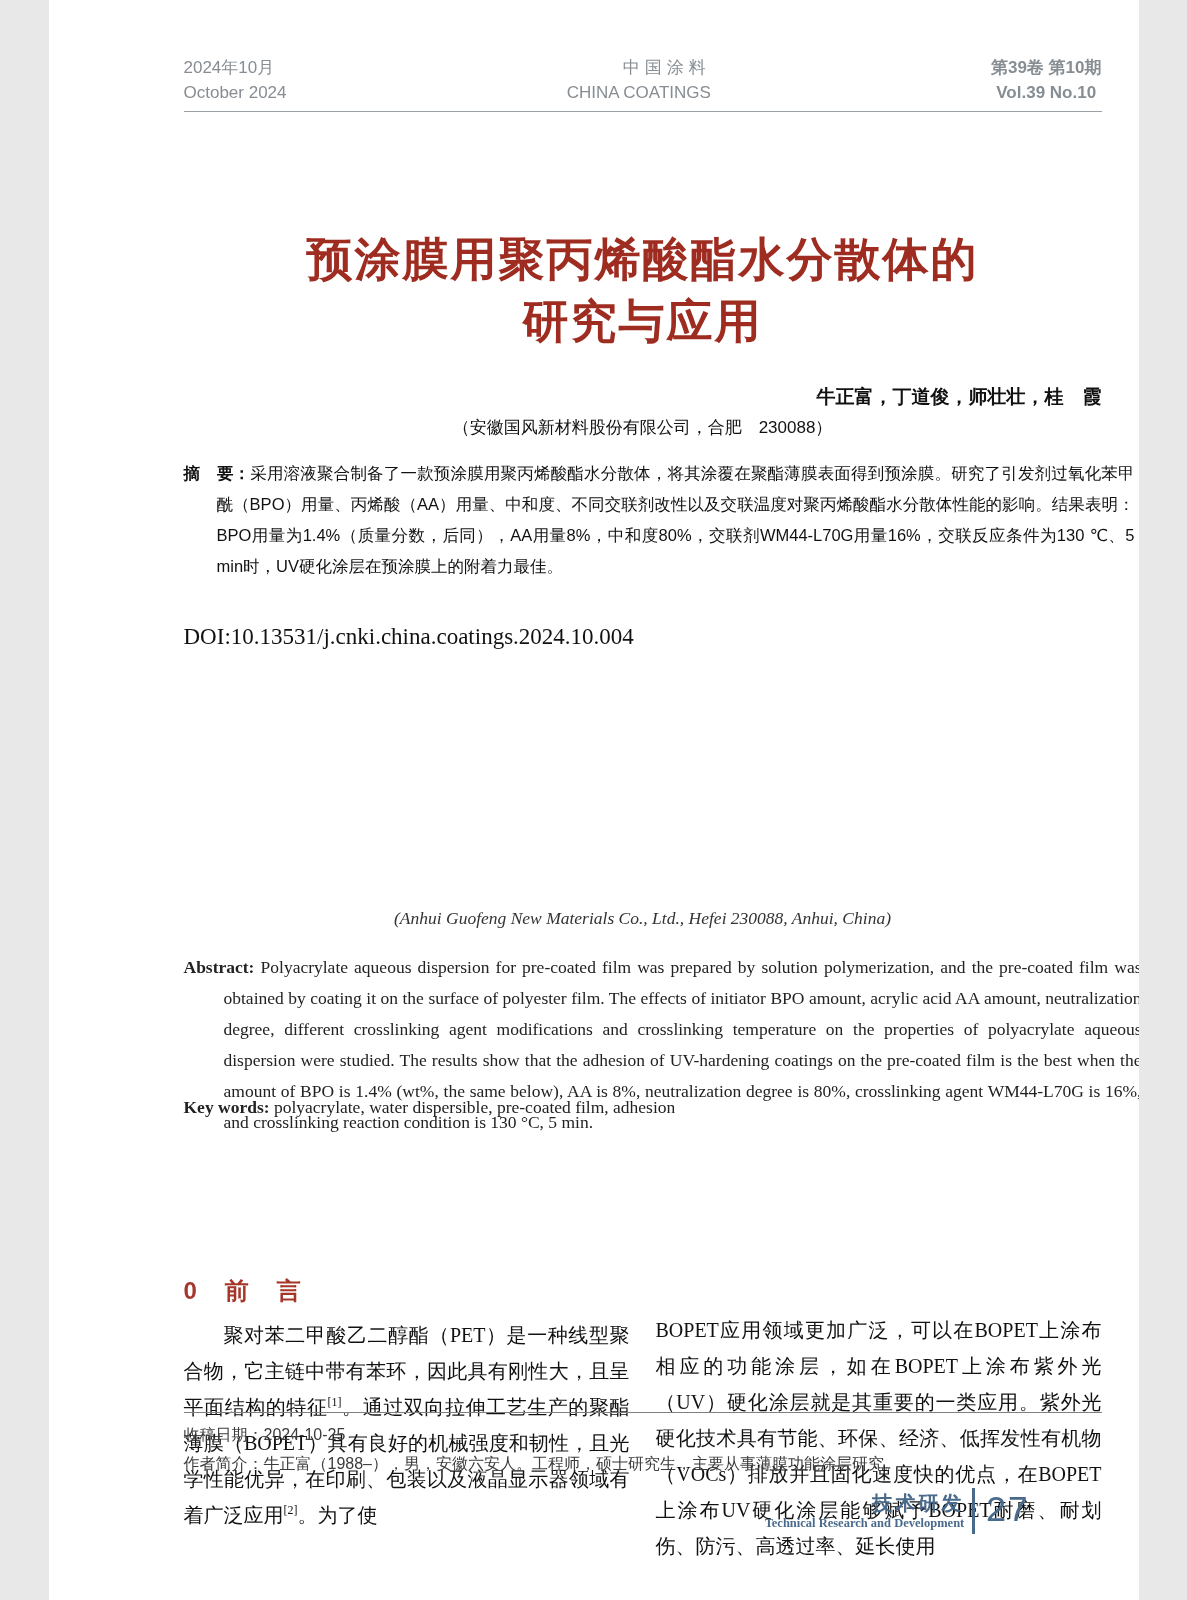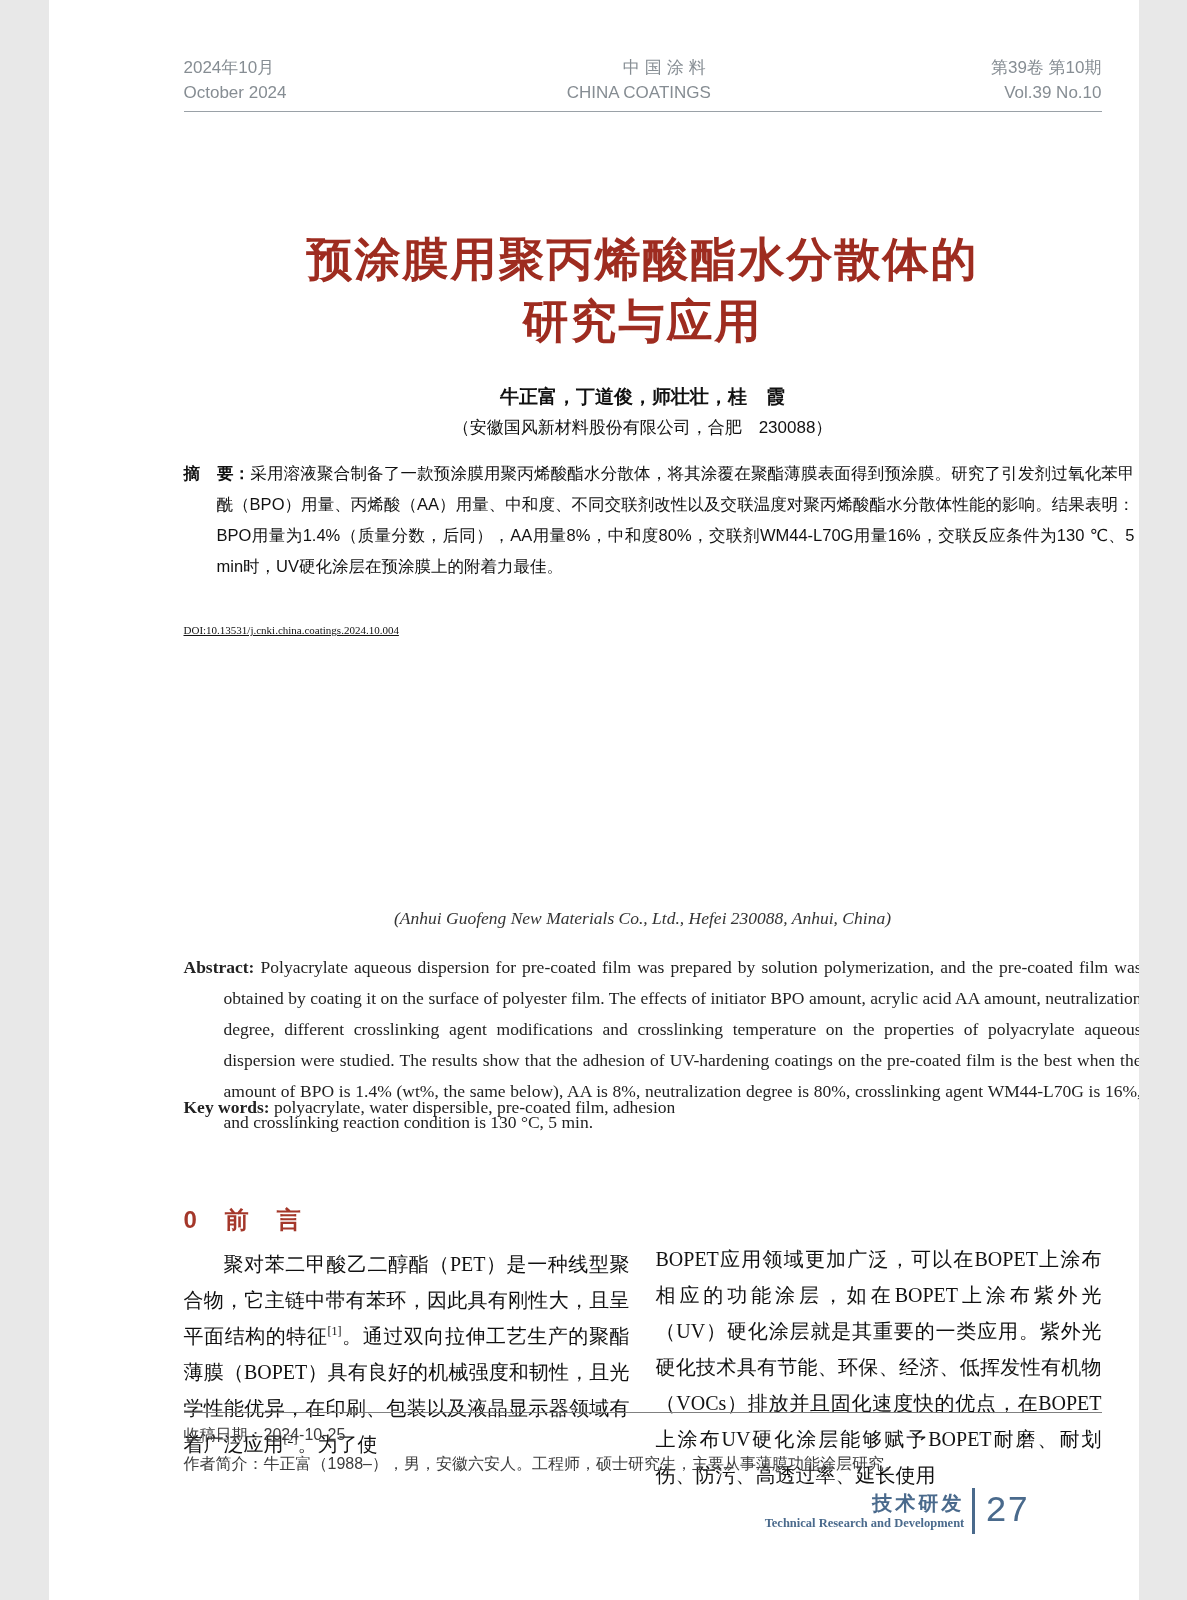--- a/index.html
+++ b/index.html
@@ -8,54 +8,54 @@
     background:#ffffff;overflow:hidden;
     font-family:"Liberation Sans","DejaVu Sans",sans-serif;color:#1a1a1a;
   }
   .content{position:absolute;left:135px;width:918px;}
 
   
   .journal-header{top:55px;display:flex;justify-content:space-between;
     font-size:17px;line-height:25px;color:#868D93;padding-bottom:6px;border-bottom:1px solid #9aa1a7;}
   .jh-col{white-space:nowrap;}
   .jh-center{text-align:right;}
-  .jh-right{text-align:right;}
+  .jh-right{text-align:center;font-weight:bold;}
   .jh-zh{letter-spacing:5px;}
 
   
   .title-zh{top:228px;text-align:center;font-size:46px;line-height:62px;
     font-weight:bold;color:#9E2C20;letter-spacing:2px;}
-  .authors-zh{top:384px;text-align:center;font-size:19px;font-weight:bold;color:#111;}
+  .authors-zh{top:384px;text-align:right;font-size:19px;font-weight:bold;color:#111;}
   .affil-zh{top:416px;text-align:center;font-size:17px;color:#111;}
 
   
   .abs-zh{top:458px;font-size:16.5px;line-height:31px;text-align:justify;
     padding-left:33px;text-indent:-33px;color:#111;}
   .kw-zh{top:567px;font-size:16.5px;color:#111;}
   .lbl{font-weight:bold;}
 
   .clc-row{top:597px;height:24px;font-size:16.5px;}
   .clc-row .c1{position:absolute;left:0;}
   .clc-row .c2{position:absolute;left:348px;}
   .clc-row .c3{position:absolute;left:618px;}
-  .doi-line{top:624px;font-family:"Liberation Serif","DejaVu Serif",serif;font-size:11px;color:#111;text-decoration:underline;}
+  .doi-line{top:624px;font-family:"Liberation Serif","DejaVu Serif",serif;font-size:23px;color:#111;}
 
   
   .title-en{top:778px;text-align:center;font-family:"Liberation Serif","DejaVu Serif",serif;
     font-weight:bold;font-size:30px;line-height:46px;color:#9E2C20;}
   .authors-en{top:878px;text-align:center;font-size:17.5px;color:#5a5f63;}
   .affil-en{top:908px;text-align:center;font-family:"Liberation Serif","DejaVu Serif",serif;
     font-style:italic;font-size:17.5px;color:#333;}
   .abs-en{top:952px;font-family:"Liberation Serif","DejaVu Serif",serif;font-size:17.5px;
     line-height:31px;text-align:justify;padding-left:40px;text-indent:-40px;color:#222;}
   .kw-en{top:1097px;font-family:"Liberation Serif","DejaVu Serif",serif;font-size:17.5px;color:#222;}
   .kw-en .lbl, .abs-en .lbl{font-family:"Liberation Serif","DejaVu Serif",serif;}
 
   
-  .body-cols{top:1200px;display:flex;gap:26px;}
+  .body-cols{top:1271px;display:flex;gap:26px;}
   .col{width:446px;}
   .sec-head{font-size:24px;font-weight:bold;color:#A4372A;letter-spacing:2px;margin:4px 0 10px 0;}
   .body-para{font-family:"Liberation Serif","DejaVu Serif",serif;font-size:20px;
     line-height:36px;text-align:justify;color:#111;}
   .indent2{text-indent:2em;}
   .col-right{padding-top:41px;}
   sup{font-size:12px;line-height:0;}
 
   
   .foot-divider{top:1412px;border-top:1px solid #808080;height:0;}

